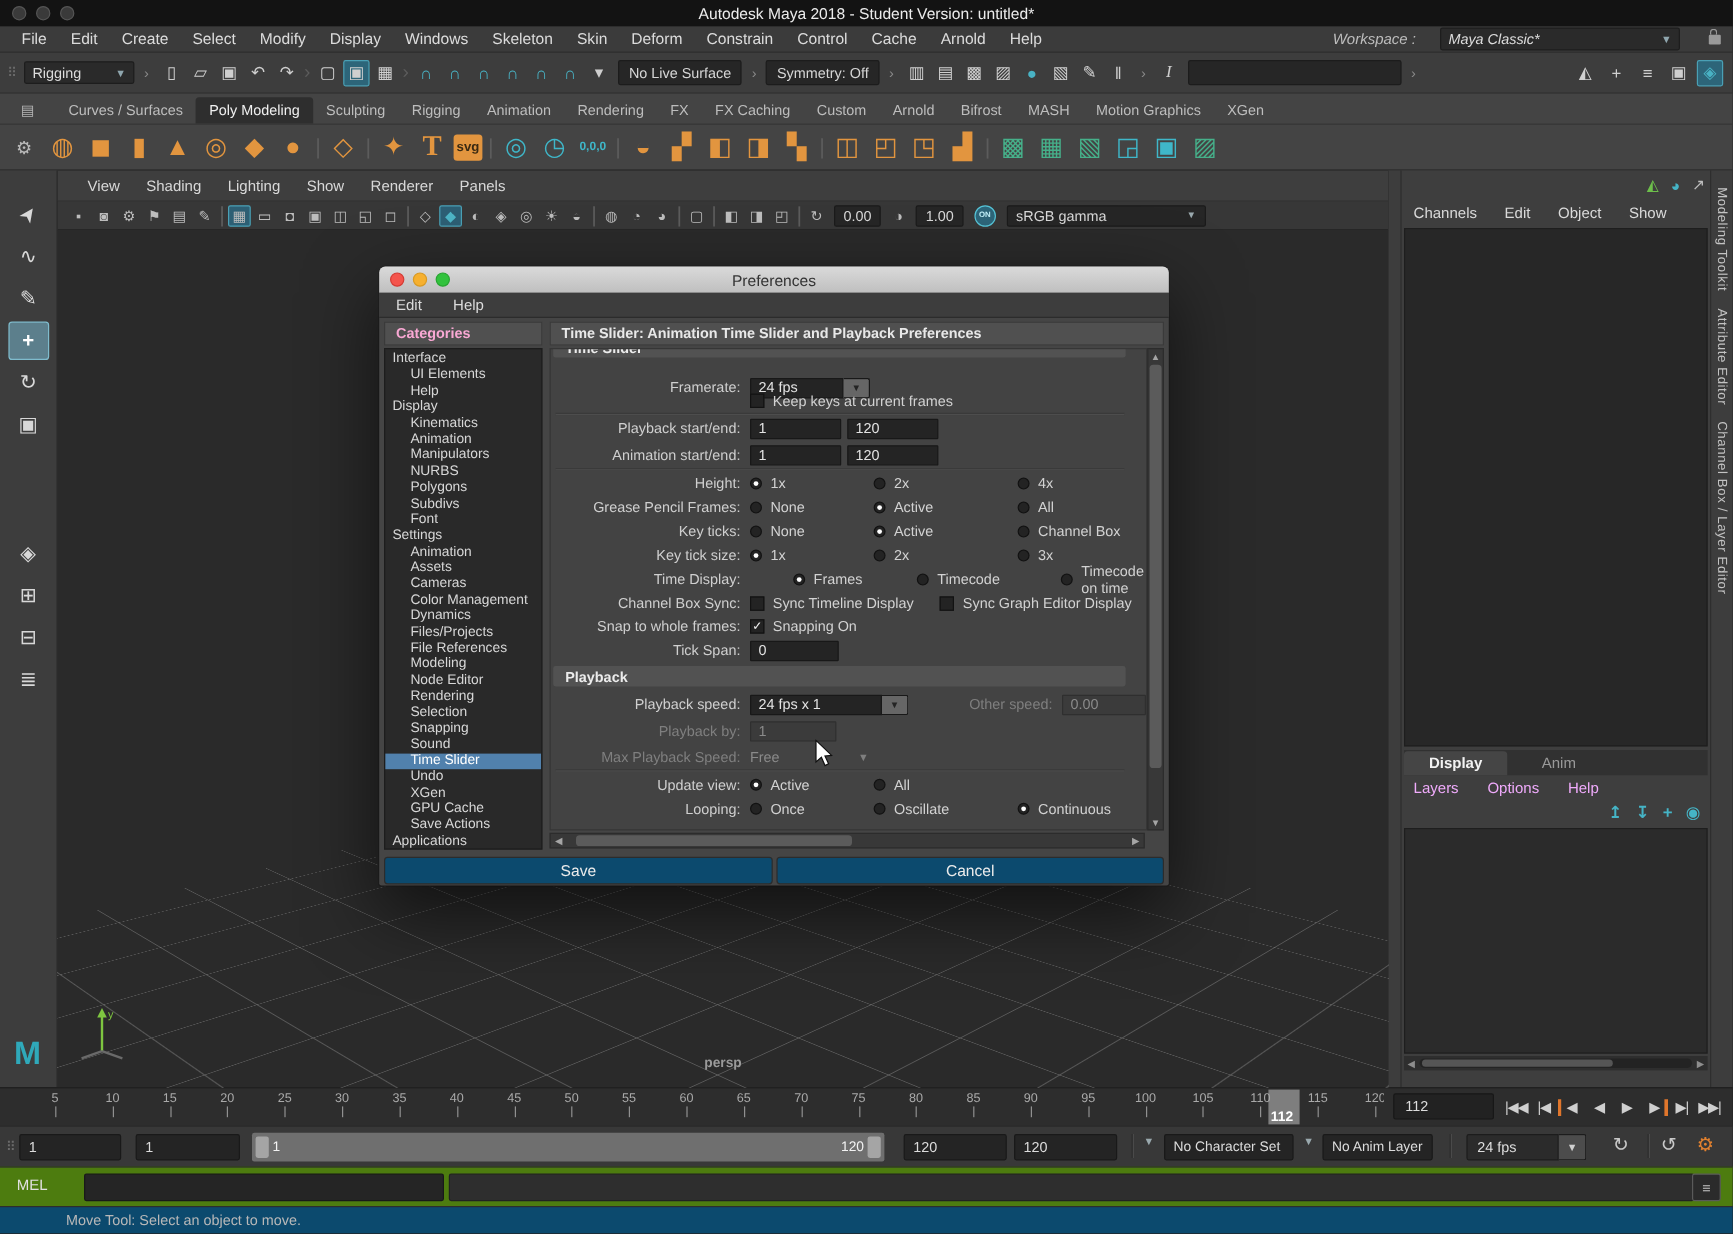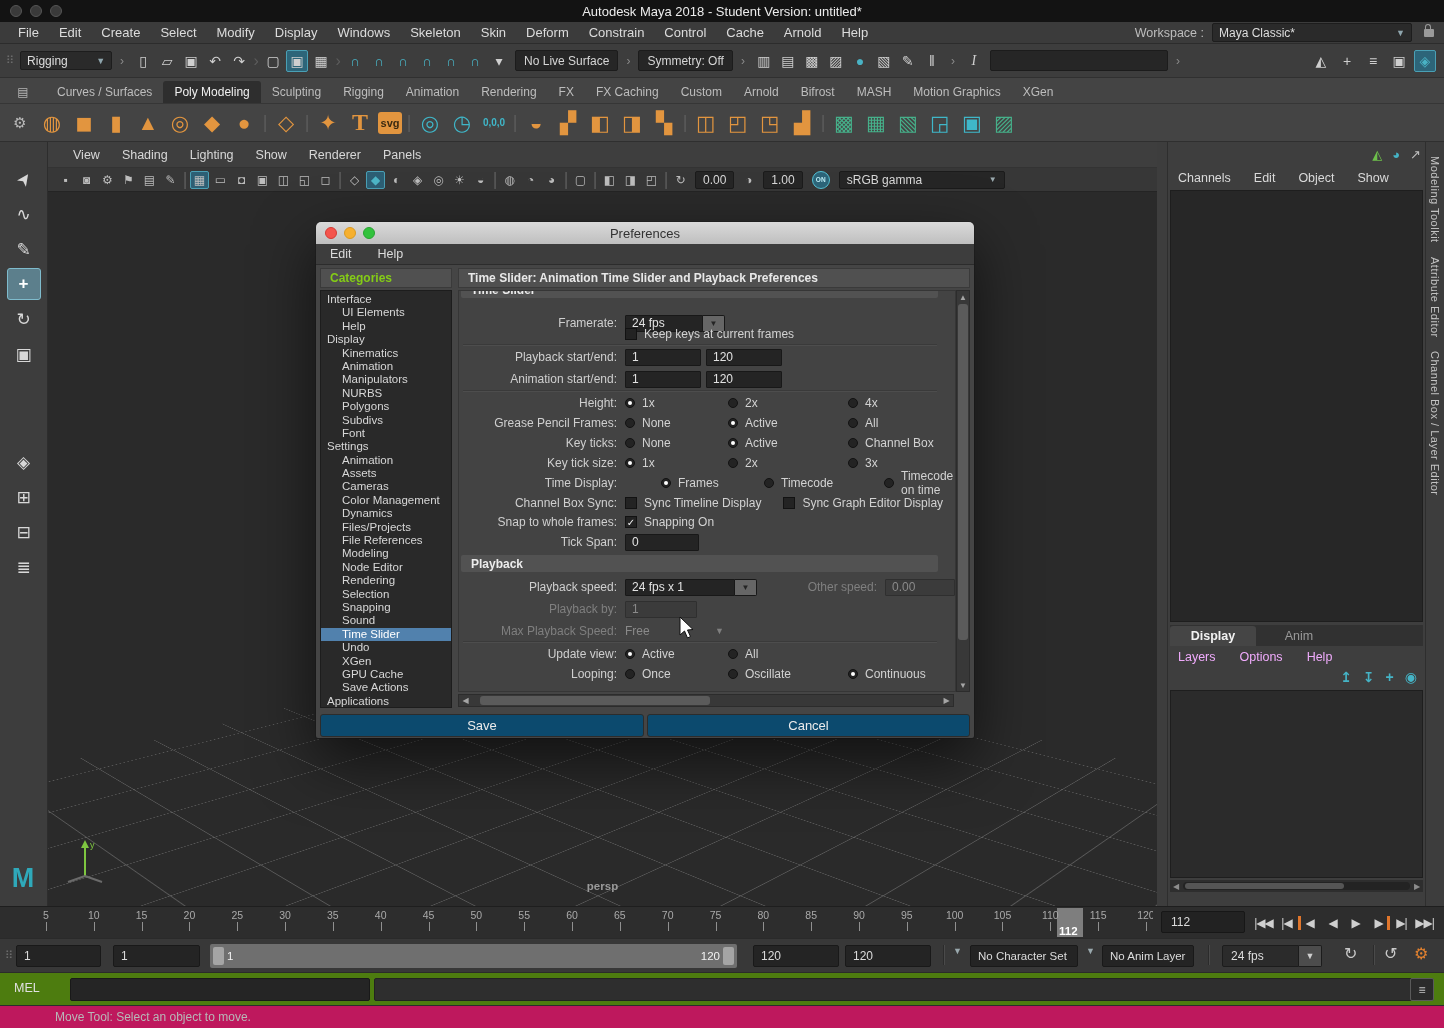--- a/index.html
+++ b/index.html
@@ -10,21 +10,21 @@
   .flex{display:flex;align-items:center;}
   
   #titlebar{left:0;top:0;width:1444px;height:22px;background:#131313;display:flex;align-items:center;justify-content:center;}
   #titlebar .lights{position:absolute;left:10px;top:5px;display:flex;gap:8px;}
   #titlebar .light{width:12px;height:12px;border-radius:50%;background:#3a3a3a;border:1px solid #555;box-sizing:border-box;}
   #titlebar .title{color:#ececec;font-size:13px;}
   
   #menubar{left:0;top:22px;width:1444px;height:22px;background:#3b3b3b;border-bottom:1px solid #2c2c2c;display:flex;align-items:center;box-sizing:border-box;}
   #menubar .menus{display:flex;padding-left:8px;}
   #menubar .mi{padding:0 10px;color:#dcdcdc;font-size:13px;cursor:default;}
-  #menubar .right{margin-left:auto;display:flex;align-items:center;gap:8px;padding-right:10px;}
+  #menubar .right{margin-left:auto;display:flex;align-items:center;gap:20px;padding-right:10px;font-style:italic;}
   #menubar .wslabel{color:#bdbdbd;font-size:12.5px;}
   .ddfield{background:#2a2a2a;border:1px solid #1d1d1d;border-radius:2px;height:17px;display:flex;align-items:center;padding:0 6px;color:#ddd;}
   .ddfield .arr{margin-left:auto;color:#8fa6ae;font-size:9px;padding-left:10px;}
   .lock{width:10px;height:8px;background:#9a9a9a;border-radius:1px;position:relative;margin-left:4px;}
   .lock::before{content:"";position:absolute;top:-5px;left:1px;width:6px;height:5px;border:1.5px solid #9a9a9a;border-bottom:none;border-radius:3px 3px 0 0;box-sizing:border-box;}
   
   #statusline{left:0;top:44px;width:1444px;height:34px;background:#3d3d3d;border-bottom:1px solid #303030;display:flex;align-items:center;gap:5px;box-sizing:border-box;padding-left:4px;}
   .grip{color:#6b6b6b;font-size:11px;letter-spacing:-1px;margin:0 2px;}
   .sl-icon{width:22px;height:22px;display:flex;align-items:center;justify-content:center;color:#cfcfcf;font-size:14px;border-radius:2px;}
   .sl-icon.teal{color:#49b2c4;}
@@ -119,36 +119,36 @@
   .rb-sep{position:absolute;top:6px;width:1px;height:20px;background:#2b2b2b;border-right:1px solid #4a4a4a;}
   .fpsdd{position:absolute;left:1222px;top:6px;width:100px;height:22px;display:flex;}
   .fpsdd .fld{flex:1;background:#2b2b2b;border:1px solid #1c1c1c;color:#ddd;display:flex;align-items:center;padding-left:8px;border-radius:2px 0 0 2px;}
   .fpsdd .ab{width:22px;background:#4c4c4c;border:1px solid #1c1c1c;border-left:none;color:#222;display:flex;align-items:center;justify-content:center;font-size:9px;border-radius:0 2px 2px 0;color:#cfcfcf;}
   
   #cmdline{left:0;top:972px;width:1444px;height:33px;background:#4d7c0f;border-top:1px solid #2b2b2b;box-sizing:border-box;}
   .mel-label{position:absolute;left:14px;top:8px;color:#e0e0e0;font-size:12.5px;}
   .mel-input{position:absolute;left:70px;top:5px;width:298px;height:21px;background:#252525;border:1px solid #191919;border-radius:2px;}
   .mel-result{position:absolute;left:374px;top:5px;width:1036px;height:21px;background:#2e2e2e;border:1px solid #222;border-radius:2px;}
   .cmd-icon{position:absolute;right:10px;top:5px;width:22px;height:21px;border:1px solid #5a5a5a;border-radius:2px;color:#c5c5c5;display:flex;align-items:center;justify-content:center;font-size:12px;background:#2b2b2b;}
-  #helpline{left:0;top:1005px;width:1444px;height:23px;background:#be185d;border-top:1px solid #2d2d2d;box-sizing:border-box;display:flex;align-items:center;}
+  #helpline{left:0;top:1005px;width:1444px;height:23px;background:#0c4a6e;border-top:1px solid #2d2d2d;box-sizing:border-box;display:flex;align-items:center;}
   #helpline .txt{margin-left:55px;color:#b8b8b8;font-size:12px;}
   
   .axis-gizmo{position:absolute;left:14px;bottom:22px;width:46px;height:48px;}
   
   #prefs{left:316px;top:222px;width:658px;height:516px;background:#454545;border-radius:6px 6px 2px 2px;box-shadow:0 22px 60px rgba(0,0,0,.6),0 0 0 1px #242424;z-index:50;}
   .dlg-title{position:absolute;left:0;top:0;width:100%;height:22px;border-radius:5px 5px 0 0;background:linear-gradient(#dadada,#bfbfbf);display:flex;align-items:center;justify-content:center;color:#333;font-size:13px;}
   .dlg-lights{position:absolute;left:9px;top:5px;display:flex;gap:7px;}
   .dlg-light{width:12px;height:12px;border-radius:50%;box-sizing:border-box;}
   .dlg-light.red{background:#f4544c;border:1px solid #d43b34;}
   .dlg-light.yellow{background:#f6b02f;border:1px solid #d99a23;}
   .dlg-light.green{background:#32c23d;border:1px solid #28a531;}
   .dlg-menu{position:absolute;left:0;top:22px;width:100%;height:21px;background:#3d3d3d;border-bottom:1px solid #2c2c2c;display:flex;align-items:center;box-sizing:border-box;padding-left:14px;gap:26px;}
   .dlg-menu .mi{color:#dcdcdc;font-size:12.5px;}
   .dlg-body{position:absolute;left:0;top:43px;width:658px;height:473px;}
-  .cat-header{position:absolute;left:4px;top:3px;width:132px;height:20px;background:#505050;border:1px solid #3a3a3a;box-sizing:border-box;color:#84cc16;font-size:12px;font-weight:bold;display:flex;align-items:center;padding-left:9px;}
+  .cat-header{position:absolute;left:4px;top:3px;width:132px;height:20px;background:#505050;border:1px solid #3a3a3a;box-sizing:border-box;color:#f9a8d4;font-size:12px;font-weight:bold;display:flex;align-items:center;padding-left:9px;}
   .cat-list{position:absolute;left:4px;top:25px;width:132px;height:418px;background:#292929;border:1px solid #1d1d1d;box-sizing:border-box;overflow:hidden;padding-top:2px;}
   .cat-item{height:13.4px;line-height:13.4px;color:#d7d7d7;font-size:11.5px;padding-left:6px;white-space:nowrap;}
   .cat-item.ind{padding-left:21px;}
   .cat-item.selected{background:#5181ad;color:#fff;}
   .pref-header{position:absolute;left:142px;top:3px;width:512px;height:20px;background:#505050;border:1px solid #3a3a3a;box-sizing:border-box;color:#e8e8e8;font-size:12px;font-weight:bold;display:flex;align-items:center;padding-left:9px;}
   .pref-content{position:absolute;left:142px;top:25px;width:498px;height:402px;background:#434343;border:1px solid #363636;box-sizing:border-box;overflow:hidden;}
   .prow{position:absolute;left:0;width:100%;height:20px;display:flex;align-items:center;}
   .plabel{width:158px;text-align:right;padding-right:8px;color:#cfcfcf;font-size:12px;flex:none;white-space:nowrap;}
   .plabel.dis{color:#7f7f7f;}
   .pfield{background:#242424;border:1px solid #181818;border-radius:1px;height:17px;box-sizing:border-box;color:#e3e3e3;font-size:12px;display:flex;align-items:center;padding-left:6px;}

